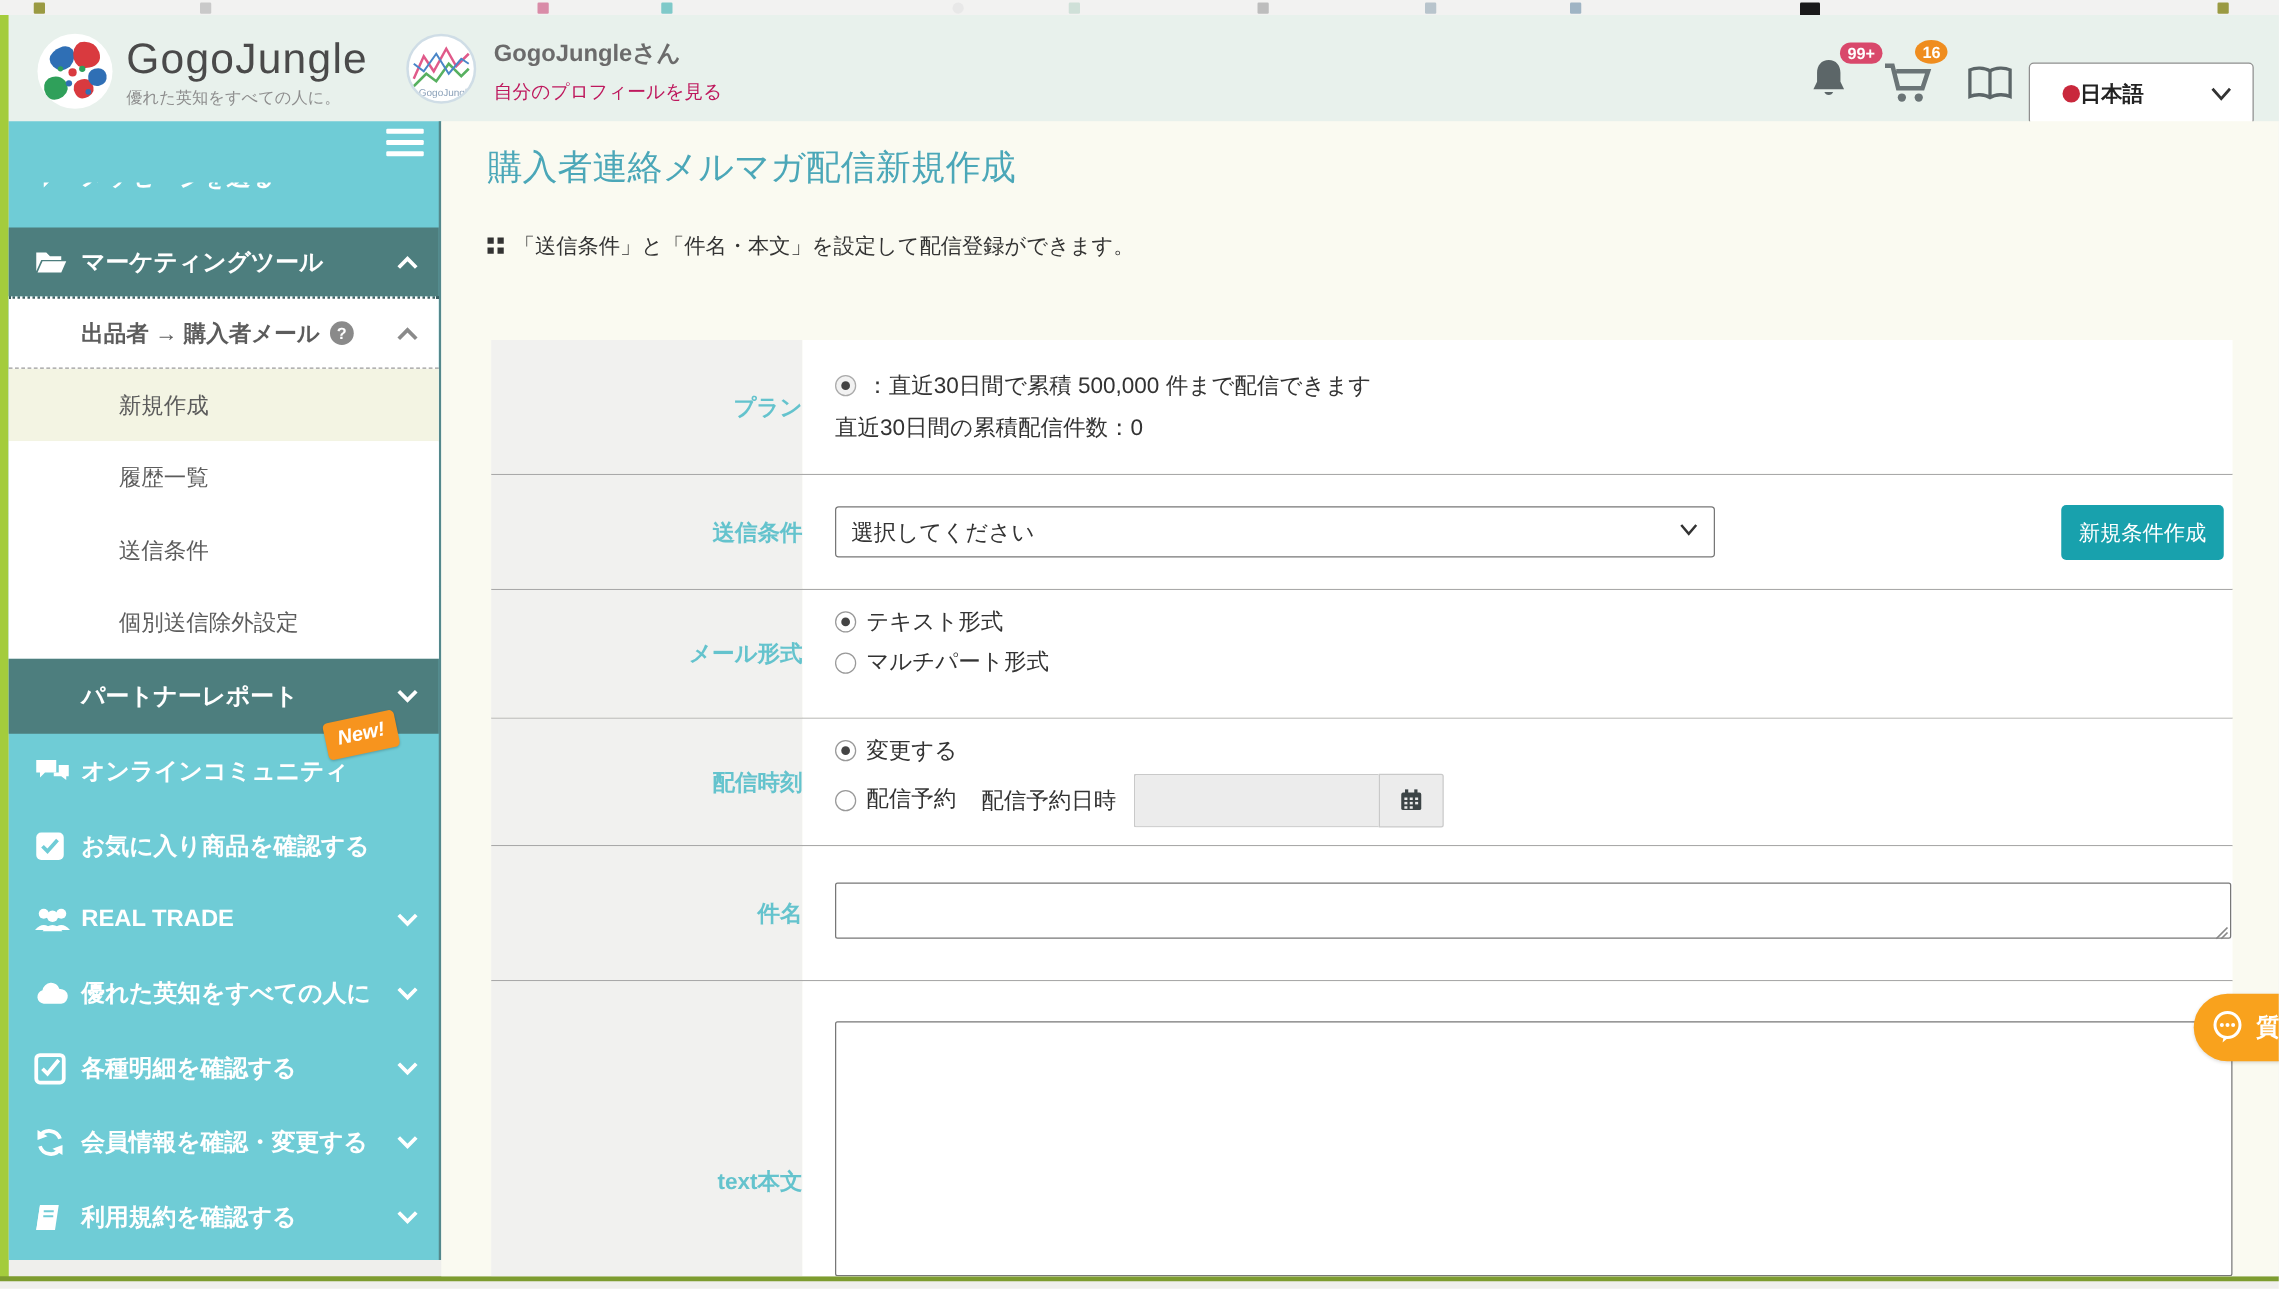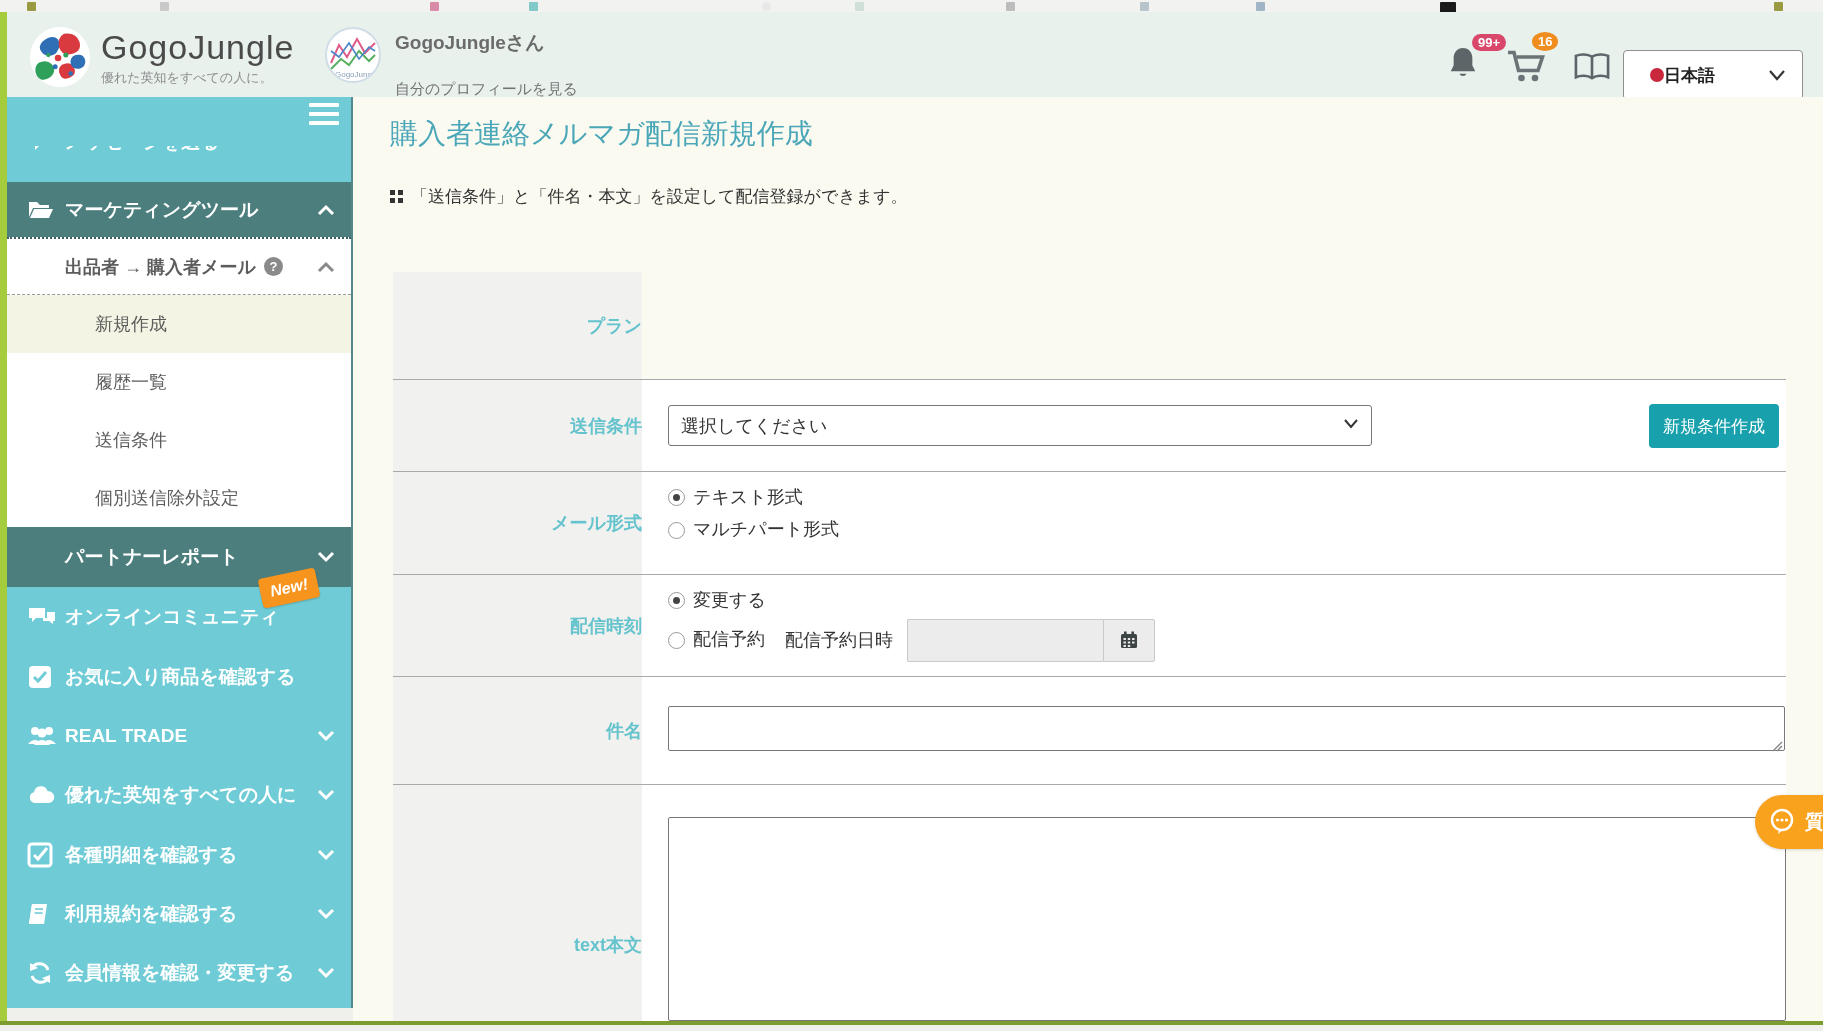--- a/index.html
+++ b/index.html
@@ -17,21 +17,21 @@
 
   
   .header { position:absolute; left:7px; top:12px; width:1816px; height:85px; background:#e8f1ec; }
   .logo { position:absolute; left:22px; top:14px; display:flex; align-items:center; cursor:pointer; }
   .logo-text-wrap { margin-left:10px; }
   .logo-name { font-size:34px; color:#4a4a4a; letter-spacing:1px; }
   .logo-tagline { font-size:13px; color:#8d8d8d; margin-top:2px; }
   .avatar { position:absolute; left:318px; top:15px; width:56px; height:56px; border-radius:50%; background:#fff; border:2px solid #cfdde6; overflow:hidden; cursor:pointer; }
   .user-block { position:absolute; left:388px; top:18px; }
   .user-name { font-size:19px; font-weight:bold; color:#6b6b6b; }
-  .user-profile-link { font-size:15px; color:#737373; margin-top:24px; cursor:pointer;text-align:right; }
+  .user-profile-link { font-size:15px; color:#be185d; margin-top:8px; cursor:pointer;text-align:right; }
   .hdr-icon { position:absolute; cursor:pointer; }
   .badge { position:absolute; color:#fff; font-size:13px; font-weight:bold; border-radius:10px; padding:2px 6px; line-height:1; }
   .badge-notif { left:1465px; top:22px; background:#d9486b; }
   .badge-cart  { left:1525px; top:20px; background:#ef8d1f; border-radius:50%; padding:3px 6px; }
   .lang-select { position:absolute; left:1616px; top:38px; width:180px; height:50px; background:#fff; border:1px solid #8f8f8f; border-radius:4px; display:flex; align-items:center; cursor:pointer; }
   .lang-flag { width:14px; height:14px; border-radius:50%; background:#c9283c; margin-left:26px; }
   .lang-label { font-size:17px; font-weight:bold; color:#222; }
   .lang-chevron { margin-left:auto; margin-right:16px; }
 
   
@@ -326,73 +326,80 @@
           </svg>
       </span>
       <span class="sb-label">各種明細を確認する</span>
       <span class="sb-chev">
         <svg class="icon-svg" width="18" height="12" viewBox="0 0 18 12">
             <polyline points="2,2 9,9 16,2" fill="none" stroke="#fff" stroke-width="3"></polyline>
           </svg>
       </span>
     </div>
 
-    <div class="sb-row row-std">
-      <span class="sb-icon">
-        <svg class="icon-svg" width="26" height="26" viewBox="0 0 26 26">
-            <path d="M5 3 h15 l-3 20 h-15 z" fill="#fff"></path>
-            <path d="M5 3 l-3 20 h3 z" fill="#fff"></path>
-            <line x1="8" y1="8" x2="16" y2="8" stroke="#6fccd6" stroke-width="1.6"></line>
-            <line x1="7.6" y1="12" x2="15.6" y2="12" stroke="#6fccd6" stroke-width="1.6"></line>
-          </svg>
-      </span>
-      <span class="sb-label">利用規約を確認する</span>
-      <span class="sb-chev">
-        <svg class="icon-svg" width="18" height="12" viewBox="0 0 18 12">
-            <polyline points="2,2 9,9 16,2" fill="none" stroke="#fff" stroke-width="3"></polyline>
-          </svg>
-      </span>
-    </div>
-
     <div class="sb-row row-std" style="height:60px;">
       <span class="sb-icon">
         <svg class="icon-svg" width="26" height="26" viewBox="0 0 26 26">
           <path d="M21 10 a9 9 0 0 0 -16.2 -2" fill="none" stroke="#fff" stroke-width="3"></path>
           <polygon points="3,3 3,11 11,8" fill="#fff"></polygon>
           <path d="M5 16 a9 9 0 0 0 16.2 2" fill="none" stroke="#fff" stroke-width="3"></path>
           <polygon points="23,23 23,15 15,18" fill="#fff"></polygon>
         </svg>
       </span>
       <span class="sb-label">会員情報を確認・変更する</span>
       <span class="sb-chev">
         <svg class="icon-svg" width="18" height="12" viewBox="0 0 18 12">
             <polyline points="2,2 9,9 16,2" fill="none" stroke="#fff" stroke-width="3"></polyline>
           </svg>
       </span>
     </div>
+
+    <div class="sb-row row-std">
+      <span class="sb-icon">
+        <svg class="icon-svg" width="26" height="26" viewBox="0 0 26 26">
+            <path d="M5 3 h15 l-3 20 h-15 z" fill="#fff"></path>
+            <path d="M5 3 l-3 20 h3 z" fill="#fff"></path>
+            <line x1="8" y1="8" x2="16" y2="8" stroke="#6fccd6" stroke-width="1.6"></line>
+            <line x1="7.6" y1="12" x2="15.6" y2="12" stroke="#6fccd6" stroke-width="1.6"></line>
+          </svg>
+      </span>
+      <span class="sb-label">利用規約を確認する</span>
+      <span class="sb-chev">
+        <svg class="icon-svg" width="18" height="12" viewBox="0 0 18 12">
+            <polyline points="2,2 9,9 16,2" fill="none" stroke="#fff" stroke-width="3"></polyline>
+          </svg>
+      </span>
+    </div>
   </div>
 
   <div class="main">
     <h1 class="page-title">購入者連絡メルマガ配信新規作成</h1>
 
     <div class="subtitle">
       <span class="grid-icon">
         <i style="left:0;top:0;"></i>
           <i style="right:0;top:0;"></i>
           <i style="left:0;bottom:0;"></i>
           <i style="right:0;bottom:0;"></i>
       </span>
       <span>「送信条件」と「件名・本文」を設定して配信登録ができます。</span>
     </div>
 
 
     <div class="form-table">
 
       <div class="form-row" style="height:108px;">
         <div class="cell-label">プラン</div>
+        <div class="cell-content" style="gap:10px;">
+          <label class="radio-line">
+            <input type="radio" checked="" disabled="" style="">
+            <span>：直近30日間で累積 500,000 件まで配信できます</span>
+          </label>
+          <div>直近30日間の累積配信件数：0</div>
+        </div>
       </div>
 
       <div class="form-row" style="height:92px;">
         <div class="cell-label">送信条件</div>
         <div class="cell-content">
           <div class="select-box">
             <span class="sel-text">選択してください</span>
             <span class="sel-chev">
               <svg class="icon-svg" width="16" height="11" viewBox="0 0 16 11">
                   <polyline points="2,2 8,9 14,2" fill="none" stroke="#333" stroke-width="2"></polyline>

